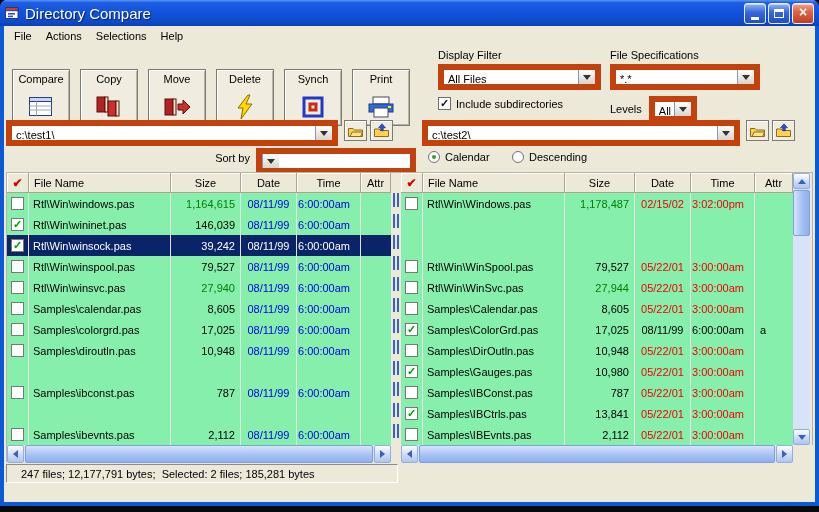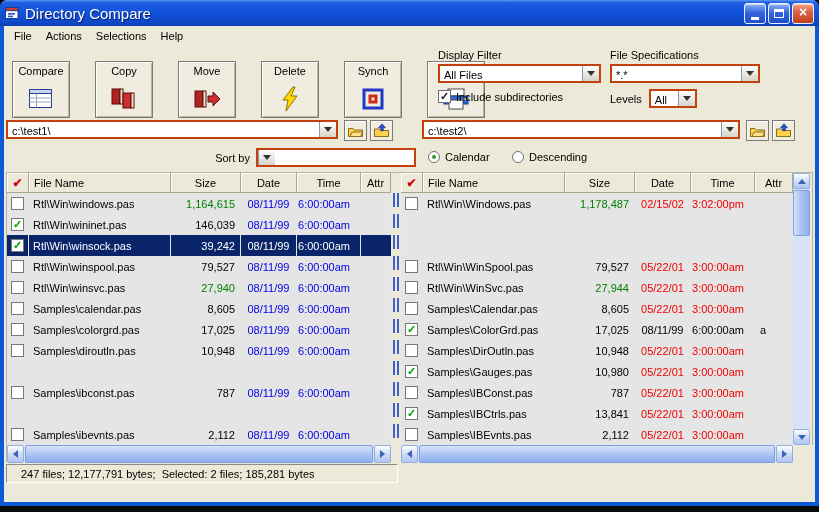--- a/index.html
+++ b/index.html
@@ -23,31 +23,31 @@
   .glyph-min{width:8px;height:3px;background:#fff;align-self:flex-end;margin:0 0 3px 0}
   .glyph-max{width:10px;height:9px;border:1px solid #fff;border-top:3px solid #fff}
   .glyph-x{color:#fff;font-weight:bold;font-size:14px;line-height:1;transform:translateY(-1px)}
 
   
   .menubar{position:absolute;top:26px;left:0;right:0;height:20px;display:flex;align-items:center;padding-left:3px}
   .menu-item{font-size:11px;padding:2px 7px;color:#000}
 
   
   .toolbar{position:absolute;top:46px;left:0;right:0;height:70px}
-  .tbar-buttons{position:absolute;left:8px;top:15px;display:flex;gap:25px}
+  .tbar-buttons{position:absolute;left:8px;top:23px;display:flex;gap:10px}
   .tbtn{width:58px;height:57px;background:#F0EDE0;border:1px solid #7C7A74;
     box-shadow:inset 1px 1px 0 #FFFFFF,inset -1px -1px 0 #B8B4A8;
     display:flex;flex-direction:column;align-items:center;padding-top:3px;gap:3px;cursor:default}
   .tlabel{font-size:11px;color:#000}
   .ticon{flex:1;display:flex;align-items:center;justify-content:center}
   .group{position:absolute;top:3px}
   .df{left:434px;width:163px}
   .fs{left:606px;width:150px}
   .glabel{font-size:11px;margin-bottom:3px;color:#000}
-  .combo{height:19px;border:2px solid #c2410c;background:#fff;display:flex;align-items:stretch}
+  .combo{height:26px;border:6px solid #c2410c;background:#fff;display:flex;align-items:stretch}
   .ctext{flex:1;font-size:11px;padding:3px 4px 0 4px;white-space:nowrap;overflow:hidden;color:#000}
   .dbtn{width:17px;background:linear-gradient(#FEFEFE,#D8D4C8);border-left:1px solid #7F9DB9;
     display:flex;align-items:center;justify-content:center}
   .tri{width:0;height:0;border:4px solid transparent;border-top:5px solid #333;transform:translateY(2px)}
   .checkline{display:flex;align-items:center;gap:5px;margin-top:7px}
   .syscheck{width:13px;height:13px;background:#fff;border:1px solid #6E6E6E;display:inline-flex;
     align-items:center;justify-content:center;font-size:11px;font-weight:bold;color:#1A1A1A;line-height:1}
   .cklabel{font-size:11px;color:#000}
   .levels{display:flex;align-items:center;gap:7px;margin-top:6px}
   .combo.small{width:48px}
@@ -73,21 +73,21 @@
   .listarea{position:absolute;top:172px;left:2px;width:807px;height:290px;background:#ECE9D8;border:1px solid #B8B4A0;border-bottom:none}
   .panel{position:absolute;top:0;height:290px;background:#fff}
   .panelL{left:0;width:384px}
   .panelR{left:394px;width:392px}
   .hdr{height:20px;display:flex;background:#ECE9D8}
   .hcell{border-right:1px solid #A9A58F;border-bottom:1px solid #A9A58F;box-shadow:inset 1px 1px 0 #FFF;
     display:flex;align-items:center;justify-content:center;font-size:11px;color:#000}
   .hname{justify-content:flex-start;padding-left:5px}
   .wcb{width:22px}.wname{width:142px}.wsize{width:70px}.wdate{width:56px}.wtime{width:64px}.wattr{flex:1}
   .redcheck{color:#D40000;font-weight:bold;font-size:12px;line-height:1}
-  .rows{height:252px;overflow:hidden;background:#e5e5e5}
+  .rows{height:252px;overflow:hidden;background:#86efac}
   .row{height:21px;display:flex}
   .cell{height:100%;display:flex;align-items:center;font-size:11px;border-right:1px solid #E4E4E4;
     color:#000;overflow:hidden;white-space:nowrap}
   .cell.cb{justify-content:center}
   .cell.name{padding-left:4px}
   .cell.size{justify-content:flex-end;padding-right:5px}
   .cell.date{justify-content:center}
   .cell.time{justify-content:flex-end;padding-right:10px}
   .cell.attr{padding-left:5px;border-right:none}
   .c-green{color:#008000}.c-blue{color:#0000E8}.c-red{color:#F20000}.c-black{color:#000}

